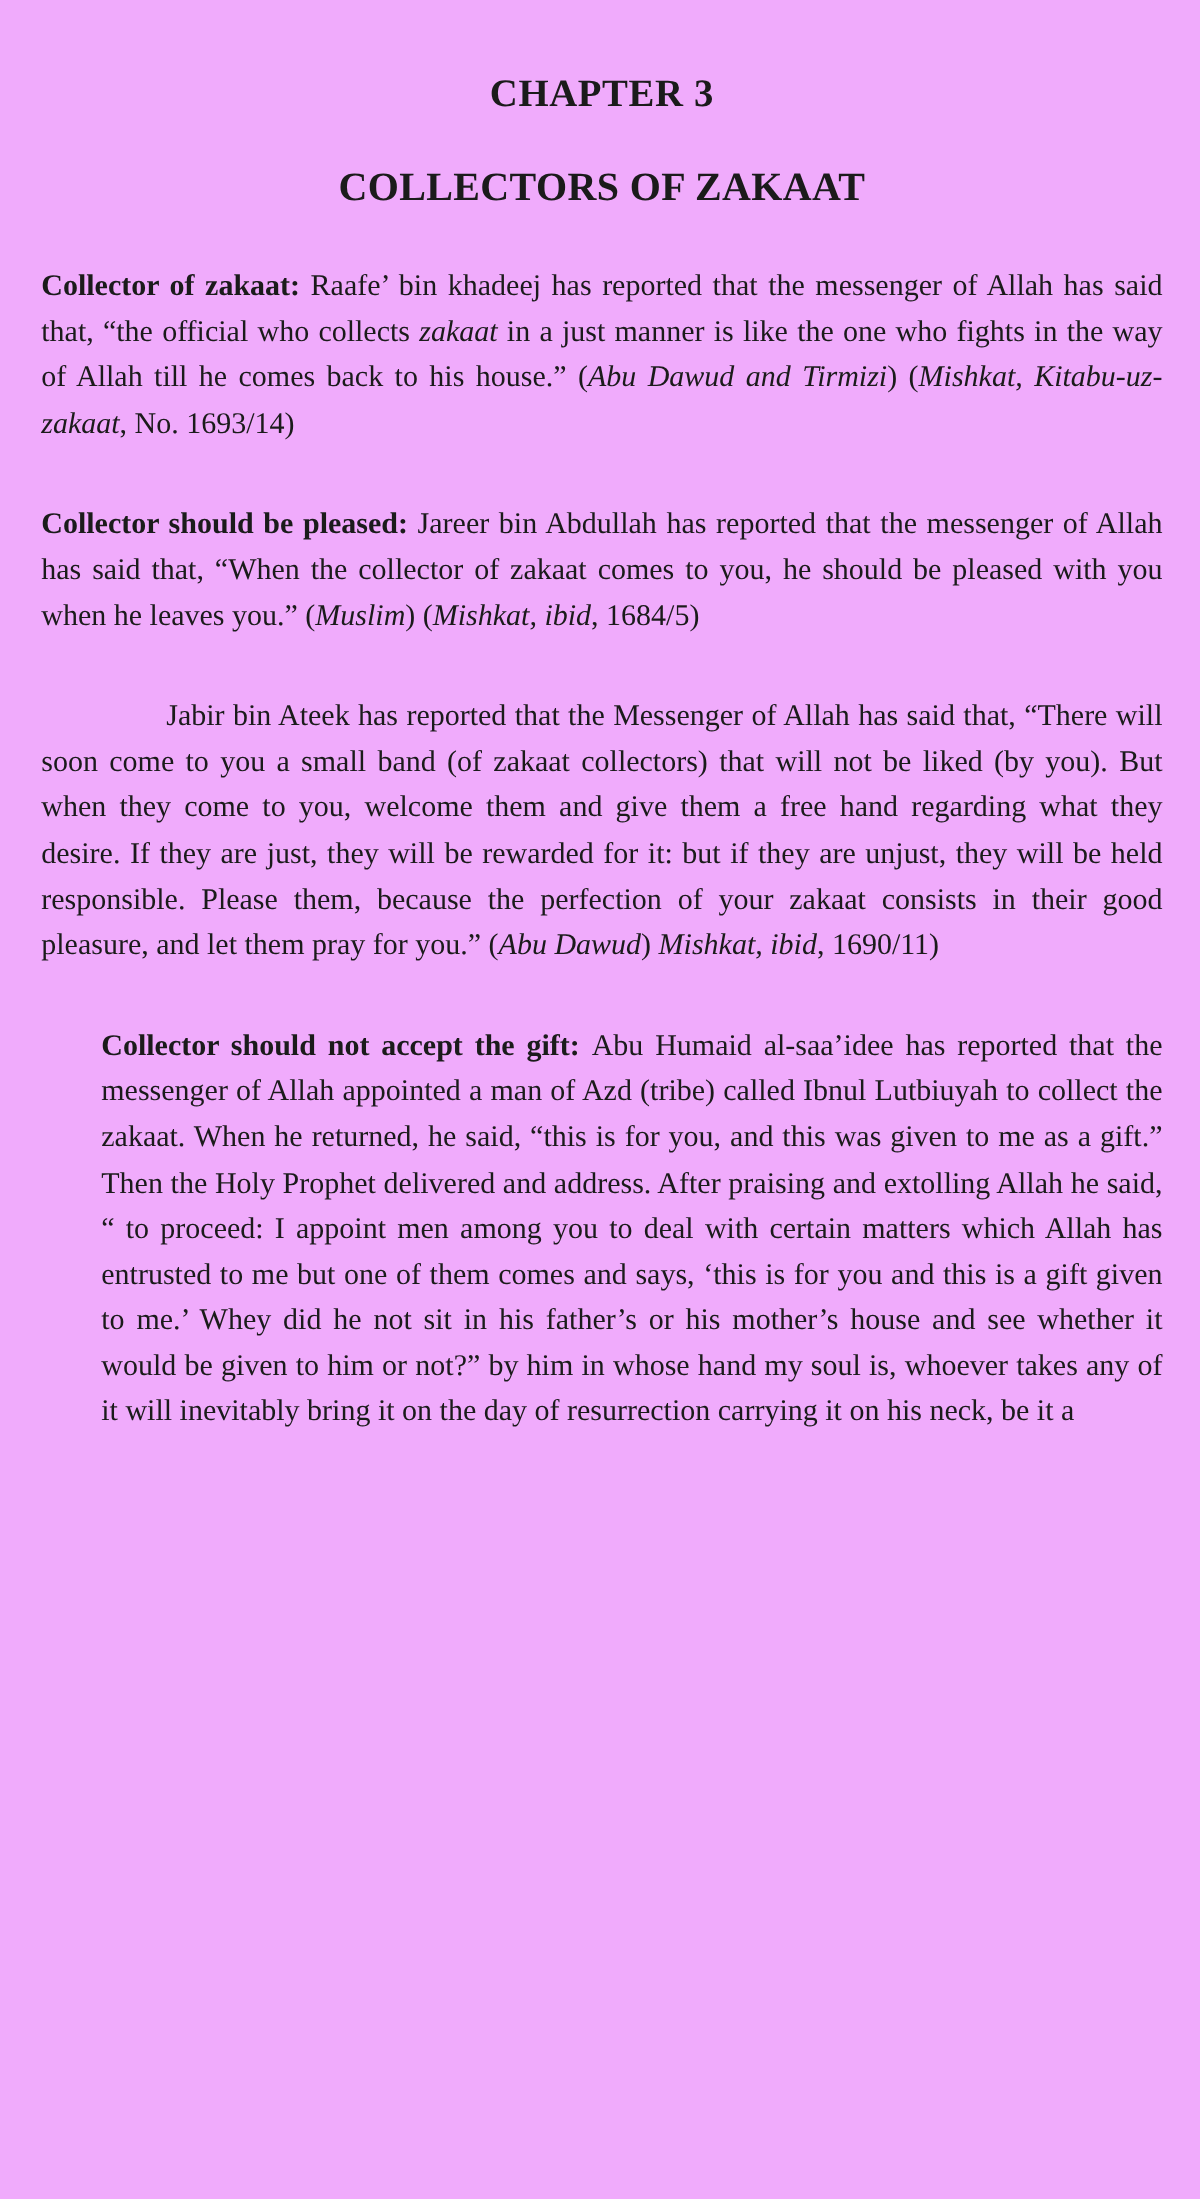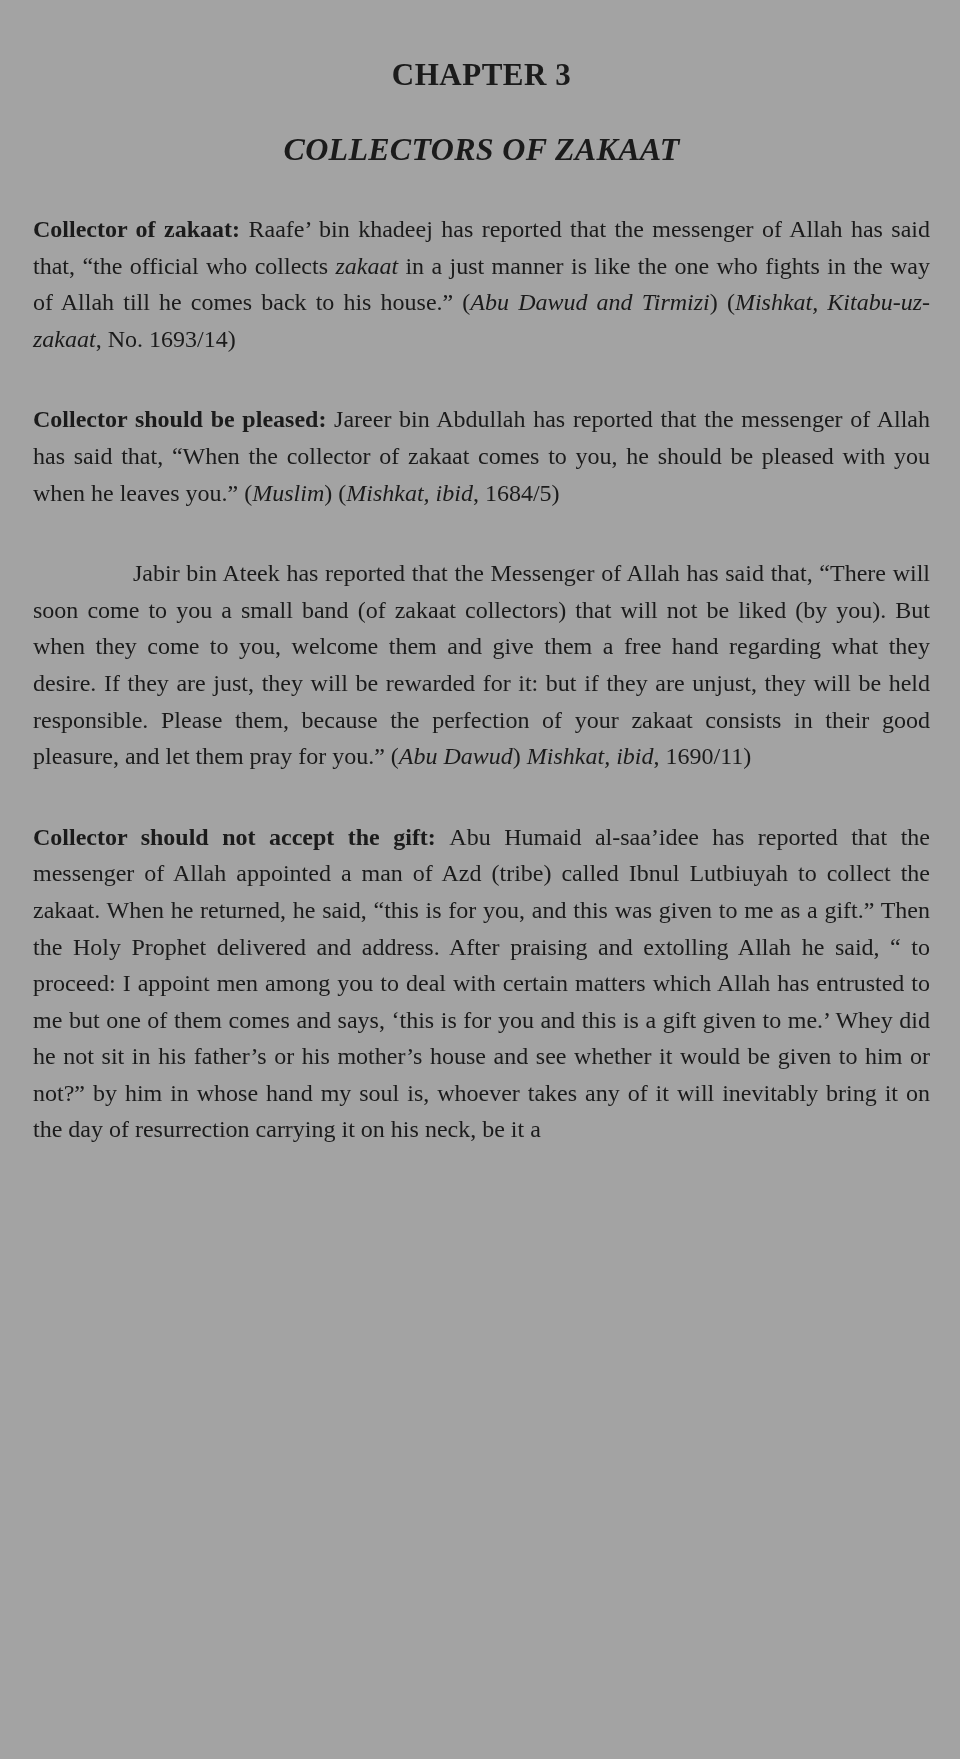--- a/index.html
+++ b/index.html
@@ -9,52 +9,52 @@
     background: #ffffff;
   }
   body {
     width: 960px;
     height: 1759px;
     overflow: hidden;
   }
   .page {
     width: 960px;
     height: 1759px;
-    background: #a3a3a3;
+    background: #f0abfc;
     color: #1b1b1b;
     font-family: "Liberation Serif", "DejaVu Serif", serif;
     padding: 56px 30px 0 33px;
   }
   .chapter-heading {
     text-align: center;
     font-size: 31px;
     font-weight: bold;
     line-height: 37px;
     margin: 0 0 38px 0;
     letter-spacing: 0.5px;
   }
   .section-heading {
     text-align: center;
     font-size: 32px;
     font-weight: bold;
     line-height: 37px;
     margin: 0 0 43px 0;
     letter-spacing: 0.3px;
-    font-style: italic;
   }
   .body-text {
     font-size: 24px;
     line-height: 36.6px;
     text-align: justify;
   }
   .para {
     margin: 0 0 44px 0;
   }
   .para:last-child {
     margin-bottom: 0;
+    margin-left: 48px;
   }
   .para.indent {
     text-indent: 100px;
   }
   .run-bold   { font-weight: bold; }
   .run-italic { font-style: italic; }
   .run-normal { font-weight: normal; font-style: normal; }
 </style>
 </head>
 <body>

